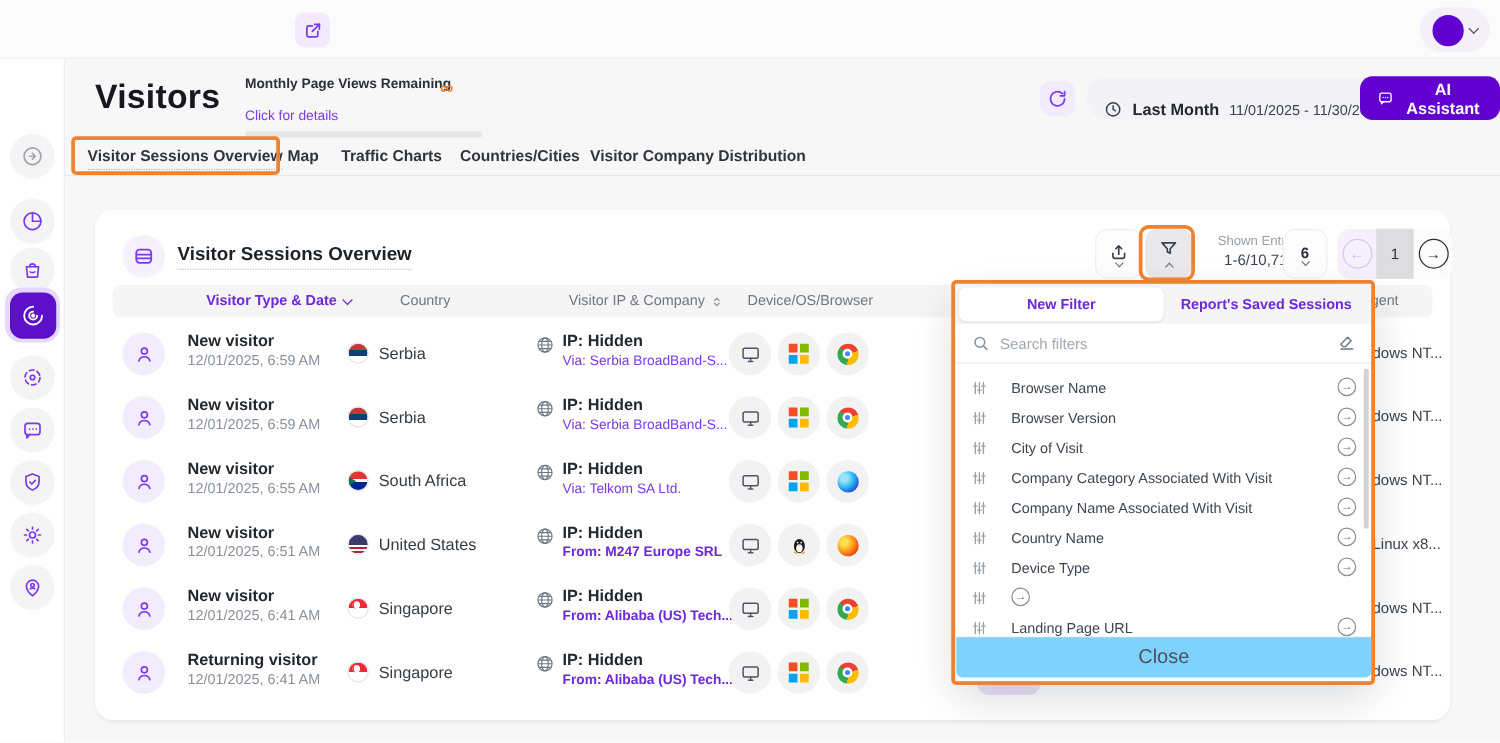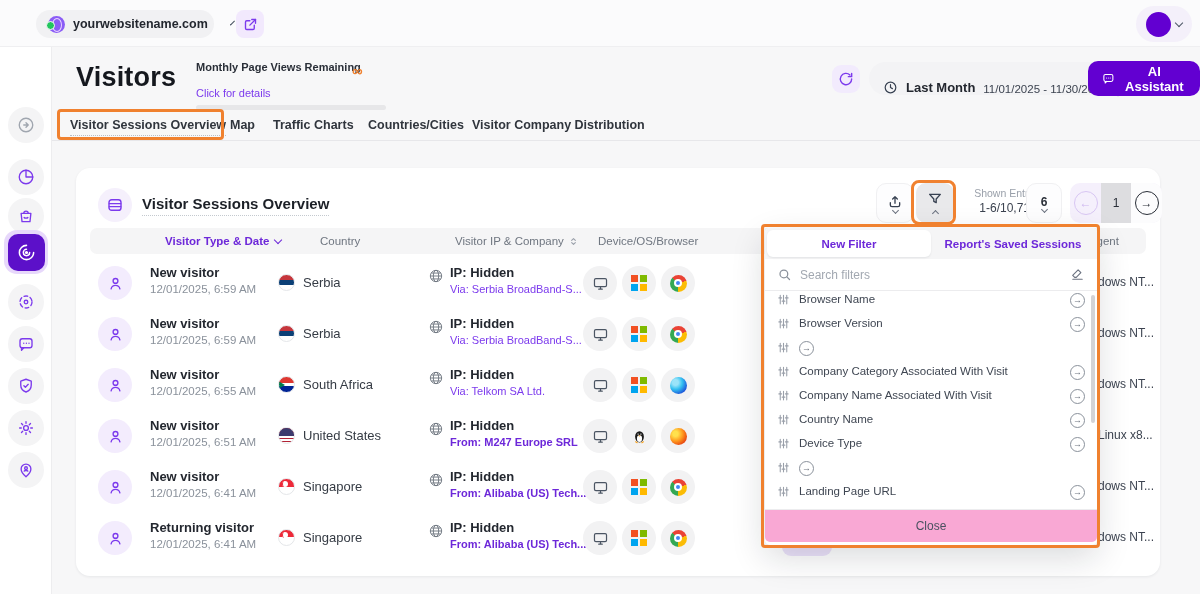--- a/index.html
+++ b/index.html
@@ -111,41 +111,36 @@
   
   .popup { position:absolute; left:765px; top:228px; width:332px; height:317px; background:#fff; border-radius:5px; box-shadow:0 12px 34px rgba(20,24,40,.16); z-index:30; }
   .pp-tabs { display:flex; height:31px; background:#f5f5f6; border-radius:5px 5px 0 0; padding:2px; }
   .pp-tab { flex:1; display:flex; align-items:center; justify-content:center; font-size:11.5px; font-weight:700; color:#6d28d9; cursor:pointer; border-radius:6px; }
   .pp-tab.active { background:#fff; box-shadow:0 1px 2px rgba(16,24,40,.08); }
   .pp-search { position:relative; height:32px; border-bottom:1px solid #ececee; display:flex; align-items:center; padding:0 12px; gap:8px; }
   .pp-search input { flex:1; border:none; outline:none; font-size:12px; color:#3c4350; font-family:inherit; background:transparent; }
   .pp-search input::placeholder { color:#a2a8b1; }
   .pp-search svg { flex:0 0 auto; }
   .pp-list { position:relative; height:218px; overflow:hidden; padding-top:2px; }
-  .pp-item { height:24px; display:flex; align-items:flex-start; padding:0 12px; gap:9px; cursor:pointer; }
+  .pp-item { height:24px; display:flex; align-items:flex-end; padding:0 12px; gap:19px; cursor:pointer; }
   .pp-item svg { flex:0 0 auto; color:#9aa0aa; }
   .pp-item .lbl { flex:1; font-size:11.5px; color:#3f4652; }
   .go-circ { width:15px; height:15px; border-radius:50%; border:1.3px solid #8a919b; color:#6f7680; display:flex; align-items:center; justify-content:center; font-size:9px; line-height:1; }
   .pp-scrollbar { position:absolute; right:2px; top:4px; width:4px; height:128px; background:#d3d3d7; border-radius:2px; }
-  .pp-footer { height:33px; border-top:1px solid #ececee; background:#f9a8d4; border-radius:0 0 5px 5px; display:flex; align-items:center; justify-content:center; font-size:12px; color:#4a5160; cursor:pointer; }
+  .pp-footer { height:33px; border-top:1px solid #ececee; background:#7dd3fc; border-radius:0 0 5px 5px; display:flex; align-items:center; justify-content:center; font-size:16px; color:#4a5160; cursor:pointer; }
   .behind-pill { position:absolute; left:782px; top:538px; width:50px; height:18px; background:#ece2fa; border-radius:9px; z-index:2; }
 
   .sort-ic { color:#9aa0aa; }
 </style>
 </head>
 <body>
 
 <div id="app">
 
   <header class="topbar">
-    <div class="site-pill">
-      <span class="globe-site"></span>
-      <span class="site-name">yourwebsitename.com</span>
-      <span class="chv" style="color:#4b5563;margin-left:16px;"></span>
-    </div>
     <button class="ext-btn">
       <svg width="15" height="15" viewBox="0 0 24 24" fill="none" stroke="currentColor" stroke-width="2.2" stroke-linecap="round" stroke-linejoin="round">
           <path d="M18 13v5a2 2 0 0 1-2 2H6a2 2 0 0 1-2-2V8a2 2 0 0 1 2-2h5"></path>
           <polyline points="14 4 20 4 20 10"></polyline>
           <line x1="11" y1="13" x2="20" y2="4"></line>
         </svg>
     </button>
     <div class="avatar-wrap">
       <span class="avatar-circle"></span>
       <span class="chv"></span>
@@ -571,20 +566,21 @@
         <svg width="13" height="13" viewBox="0 0 24 24" fill="none" stroke="currentColor" stroke-width="2" stroke-linecap="round">
             <path d="M6 4v16M12 4v16M18 4v16M3.5 9h5M9.5 15h5M15.5 9h5"></path>
           </svg>
         <span class="lbl">Browser Version</span>
         <span class="go-circ">→</span>
       </div>
       <div class="pp-item">
         <svg width="13" height="13" viewBox="0 0 24 24" fill="none" stroke="currentColor" stroke-width="2" stroke-linecap="round">
             <path d="M6 4v16M12 4v16M18 4v16M3.5 9h5M9.5 15h5M15.5 9h5"></path>
           </svg>
+        <span class="lbl">City of Visit</span>
         <span class="go-circ">→</span>
       </div>
       <div class="pp-item">
         <svg width="13" height="13" viewBox="0 0 24 24" fill="none" stroke="currentColor" stroke-width="2" stroke-linecap="round">
             <path d="M6 4v16M12 4v16M18 4v16M3.5 9h5M9.5 15h5M15.5 9h5"></path>
           </svg>
         <span class="lbl">Company Category Associated With Visit</span>
         <span class="go-circ">→</span>
       </div>
       <div class="pp-item">

